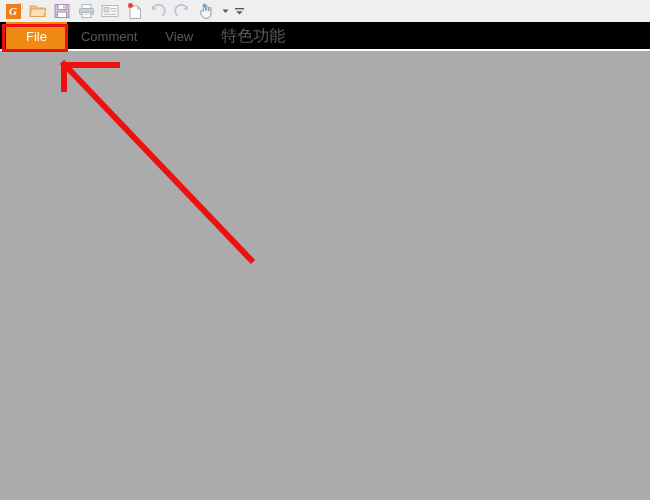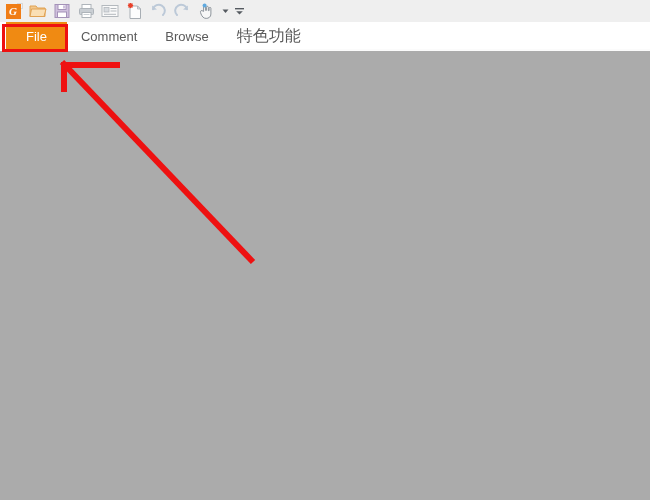--- a/index.html
+++ b/index.html
@@ -82,21 +82,21 @@
     font-family: "Liberation Serif", serif;
   }
 
   
   .menubar {
     position: absolute;
     left: 0;
     top: 22px;
     width: 650px;
     height: 29px;
-    background: #ffffff;
+    background: #000000;
   }
   .menu-strip {
     position: absolute;
     left: 0;
     top: 0;
     height: 29px;
     display: flex;
     align-items: stretch;
   }
   .menu-item {
@@ -256,21 +256,21 @@
   <div class="menubar">
     <div class="menubar-underline"></div>
     <div class="menu-strip">
       <div class="menu-item active">
         <span>File</span>
       </div>
       <div class="menu-item">
         <span>Comment</span>
       </div>
       <div class="menu-item">
-        <span>Browse</span>
+        <span>View</span>
       </div>
       <div class="menu-item cjk">
         <span>特色功能</span>
       </div>
     </div>
   </div>
 
   <div class="workspace"></div>
 
   <div class="annotation-layer">

